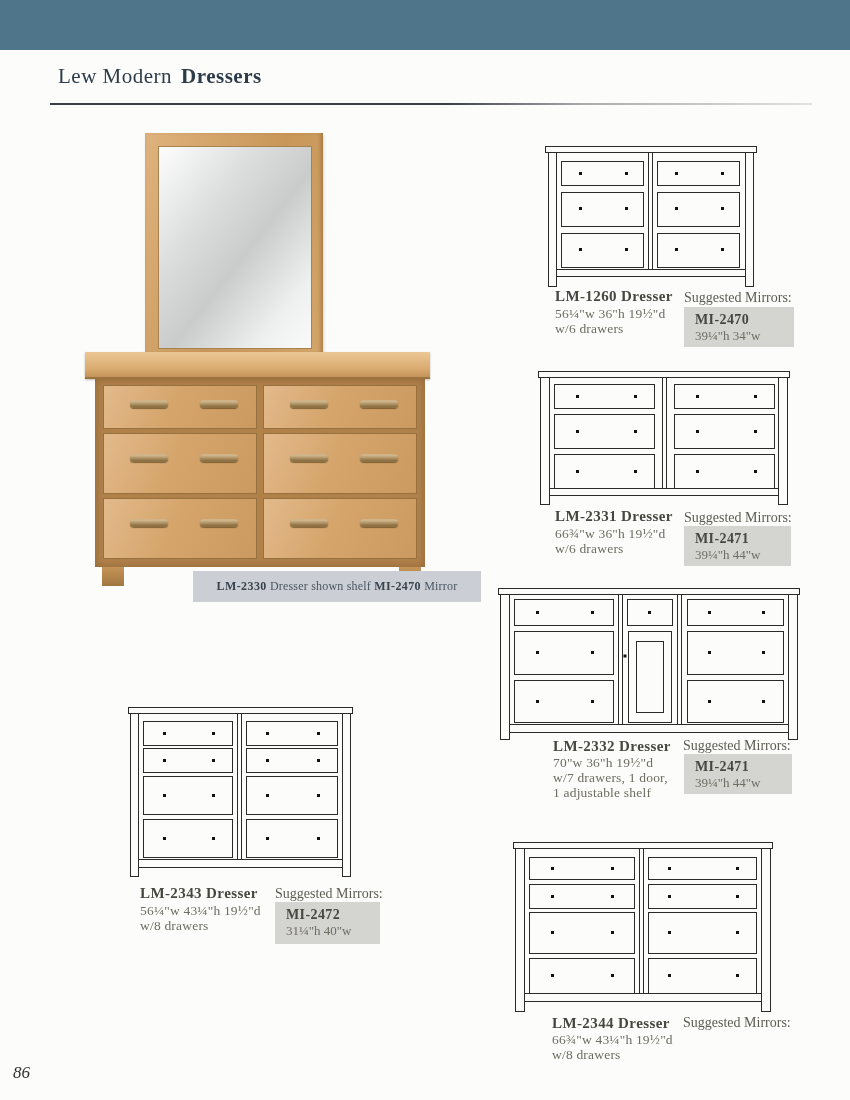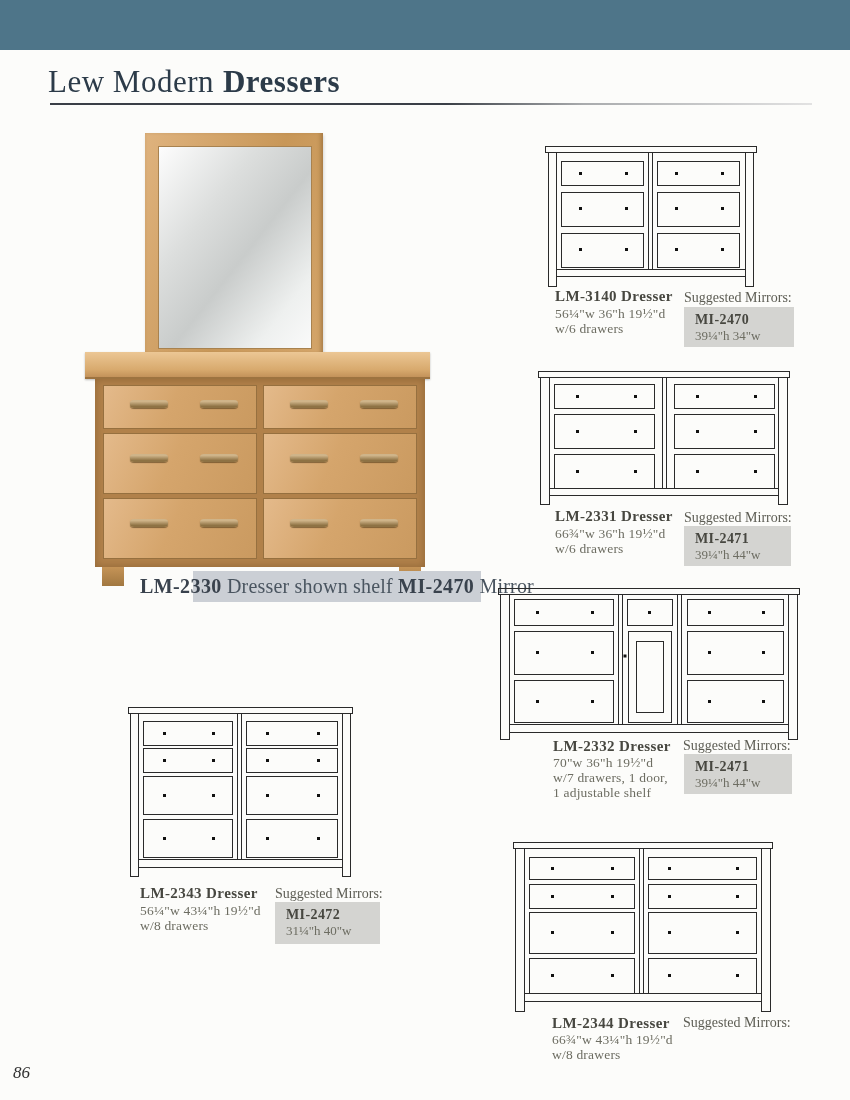--- a/index.html
+++ b/index.html
@@ -1,21 +1,21 @@
 <!DOCTYPE html>
 <html><head>
 <meta charset="utf-8">
 <style>
   html,body{margin:0;padding:0;background:#ffffff;}
   .page{position:relative;width:850px;height:1100px;background:#fcfcfa;overflow:hidden;
         font-family:"Liberation Serif", serif;}
 
   
   .topbar{position:absolute;left:0;top:0;width:850px;height:50px;background:#4e7589;}
-  .title{position:absolute;left:48px;top:64px;font-size:31px;color:#2c3b49;
+  .title{position:absolute;left:58px;top:64px;font-size:21px;color:#2c3b49;
          font-weight:400;letter-spacing:.5px;white-space:nowrap;}
   .title .t-bold{font-weight:700;margin-left:9px;}
   .title-rule{position:absolute;left:50px;top:103px;width:762px;height:2px;
       background:linear-gradient(to right,#3a3f46 0%,#3a3f46 52%,#a9abad 70%,#e2e2e2 100%);}
 
   
   .mirror{position:absolute;left:145px;top:133px;width:178px;height:227px;box-sizing:border-box;
           padding:13px;background:linear-gradient(110deg,#dfb37e 0%,#c89758 55%,#d4a56a 100%);
           box-shadow:inset -2px -2px 4px rgba(110,70,25,.45), 1px 2px 3px rgba(0,0,0,.15);}
   .mirror-glass{width:100%;height:100%;border:1px solid #a8824f;
@@ -30,21 +30,21 @@
   .ph-drawer{position:relative;border:1px solid #96703f;
           background:linear-gradient(115deg,#e4ba8b 0%,#d5a56c 45%,#ca9a60 100%);}
   .ph-handle{position:absolute;top:34%;width:38px;height:8px;border-radius:4px/3px;
           background:linear-gradient(#cfb489 20%,#8e7244 80%);
           box-shadow:0 1px 1px rgba(60,40,10,.55);}
   .ph-handle.h1{left:17%;} .ph-handle.h2{left:63%;}
   .ph-leg{position:absolute;top:567px;width:22px;height:19px;
           background:linear-gradient(#c59457,#a17740);}
   .ph-leg.l{left:102px;} .ph-leg.r{left:399px;}
   .caption{position:absolute;left:193px;top:571px;width:288px;height:31px;background:#cbcfd5;
-          display:flex;align-items:center;justify-content:center;font-size:20px;color:#4a5560;
+          display:flex;align-items:center;justify-content:center;font-size:12px;color:#4a5560;
           white-space:pre;letter-spacing:.2px;}
   .caption b{color:#39424d;letter-spacing:.4px;}
 
   
   .ldraw{position:absolute;}
 
   
   .pname{position:absolute;font-size:15px;font-weight:700;color:#474740;
          letter-spacing:.4px;white-space:nowrap;}
   .pdims{position:absolute;font-size:13.5px;color:#6d6d62;letter-spacing:.2px;white-space:nowrap;}
@@ -122,21 +122,21 @@
       <rect x="34" y="61" width="3" height="3"></rect>
         <rect x="80" y="61" width="3" height="3"></rect>
       <rect x="130" y="61" width="3" height="3"></rect>
         <rect x="176" y="61" width="3" height="3"></rect>
       <rect x="34" y="102" width="3" height="3"></rect>
         <rect x="80" y="102" width="3" height="3"></rect>
       <rect x="130" y="102" width="3" height="3"></rect>
         <rect x="176" y="102" width="3" height="3"></rect>
     </g>
   </svg>
-  <div class="pname" style="left:555px;top:288px;">LM-3140 Dresser</div>
+  <div class="pname" style="left:555px;top:288px;">LM-1260 Dresser</div>
   <div class="pdims" style="left:555px;top:306px;">56¼"w 36"h 19½"d</div>
   <div class="pdims" style="left:555px;top:321px;">w/6 drawers</div>
   <div class="slabel" style="left:684px;top:290px;">Suggested Mirrors:</div>
   <div class="mbox" style="left:684px;top:307px;width:110px;height:40px;">
     <div class="mmodel">MI-2470</div>
     <div class="mdims">39¼"h 34"w</div>
   </div>
 
   <svg class="ldraw" style="left:538px;top:371px;" width="252" height="134" viewBox="0 0 252 134">
     <g fill="none" stroke="#2a2a2a" stroke-width="1">

